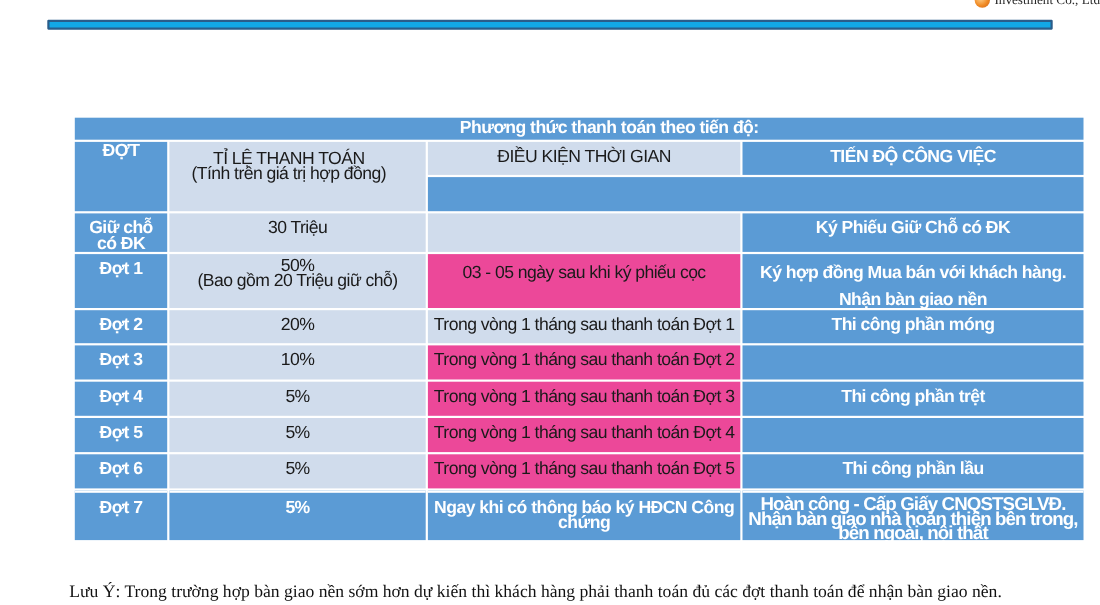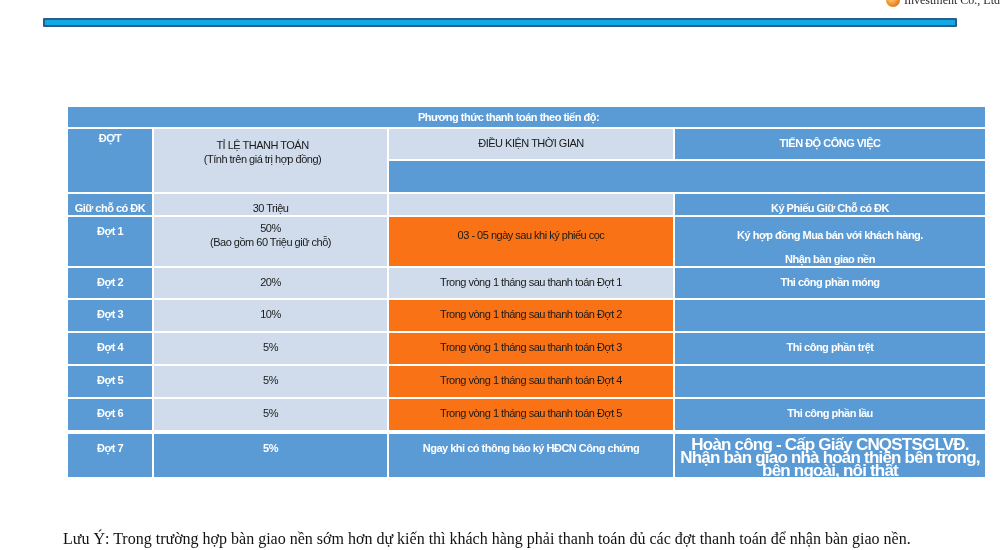--- a/index.html
+++ b/index.html
@@ -10,25 +10,25 @@
     .logo-mark { width: 14px; height: 14px; border-radius: 50%;
                  background: radial-gradient(circle at 40% 40%, #ffd08a 0%, #f08a24 55%, #c8601a 100%); }
     .logo-text { font-family: "Liberation Serif", serif; font-size: 12px; color: #2a2a2a; white-space: nowrap; }
 
     .top-bar { position: absolute; left: 43px; top: 18px; width: 914px; height: 9px;
                background: #12a8e6; border: 2px solid #2a5d8a; box-sizing: border-box; border-radius: 1px; }
 
     table.pay { position: absolute; left: 66px; top: 105px; width: 917px;
                 border-collapse: separate; border-spacing: 2px; table-layout: fixed; }
     table.pay td { padding: 0 4px; text-align: center; vertical-align: top;
-                   font-size: 11px; letter-spacing: -0.5px; line-height: 14px; box-sizing: border-box; }
+                   font-size: 16px; letter-spacing: -0.5px; line-height: 14px; box-sizing: border-box; }
 
     .c-blue { background: #5b9bd5; color: #ffffff; font-weight: bold; }
     .c-light { background: #d0dcec; color: #1a1a1a; }
-    .c-lighter { background: #f97316; color: #1a1a1a; }
+    .c-lighter { background: #ec4899; color: #1a1a1a; }
     .title-cell { height: 20px; padding-top: 3px !important; padding-left: 350px !important; text-align: left !important; }
 
     .pad-mid { padding-top: 7px !important; }
     .pad-sm { padding-top: 4px !important; }
 
     .note { position: absolute; left: 63px; top: 530px; font-family: "Liberation Serif", serif;
             font-size: 16px; color: #111111; white-space: nowrap; }
   </style>
 </head>
 <body>
@@ -68,21 +68,21 @@
     <td class="c-blue pad-mid">Giữ chỗ có ĐK</td>
     <td class="c-light pad-mid">30 Triệu</td>
     <td class="c-light"></td>
     <td class="c-blue pad-mid">Ký Phiếu Giữ Chỗ có ĐK</td>
   </tr>
 
   <tr style="height:48px">
     <td class="c-blue pad-mid">Đợt 1</td>
     <td class="c-light pad-sm">
       <div>50%</div>
-      <div>(Bao gồm 60 Triệu giữ chỗ)</div>
+      <div>(Bao gồm 20 Triệu giữ chỗ)</div>
     </td>
     <td class="c-lighter" style="padding-top:11px">03 - 05 ngày sau khi ký phiếu cọc</td>
     <td class="c-blue" style="padding-top:11px">
       <div>Ký hợp đồng Mua bán với khách hàng.</div>
       <div style="margin-top:10px">Nhận bàn giao nền</div>
     </td>
   </tr>
 
   <tr style="height:30px">
     <td class="c-blue pad-mid">Đợt 2</td>

